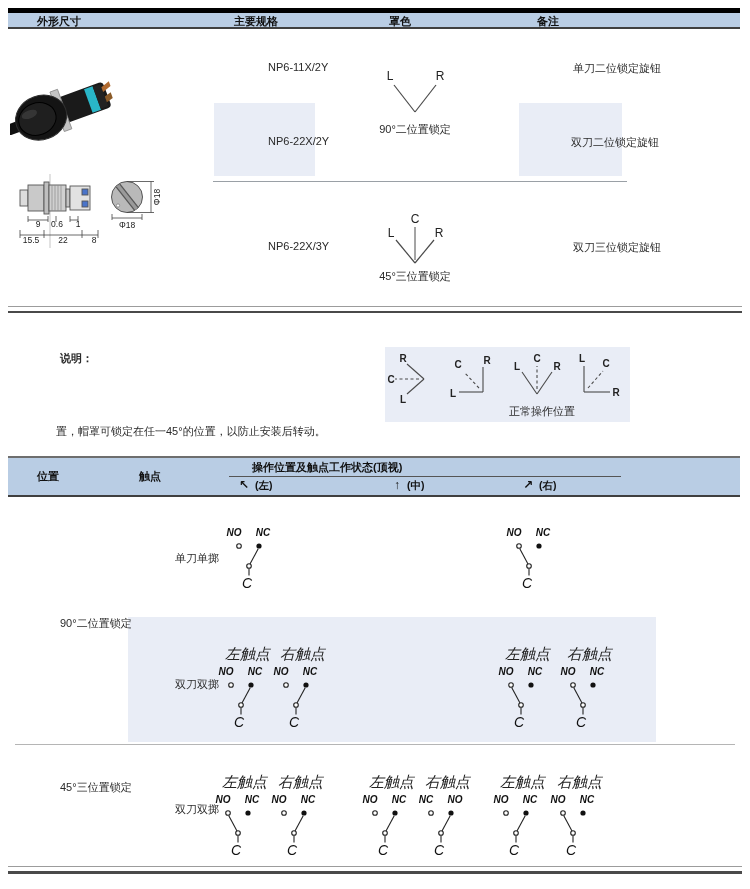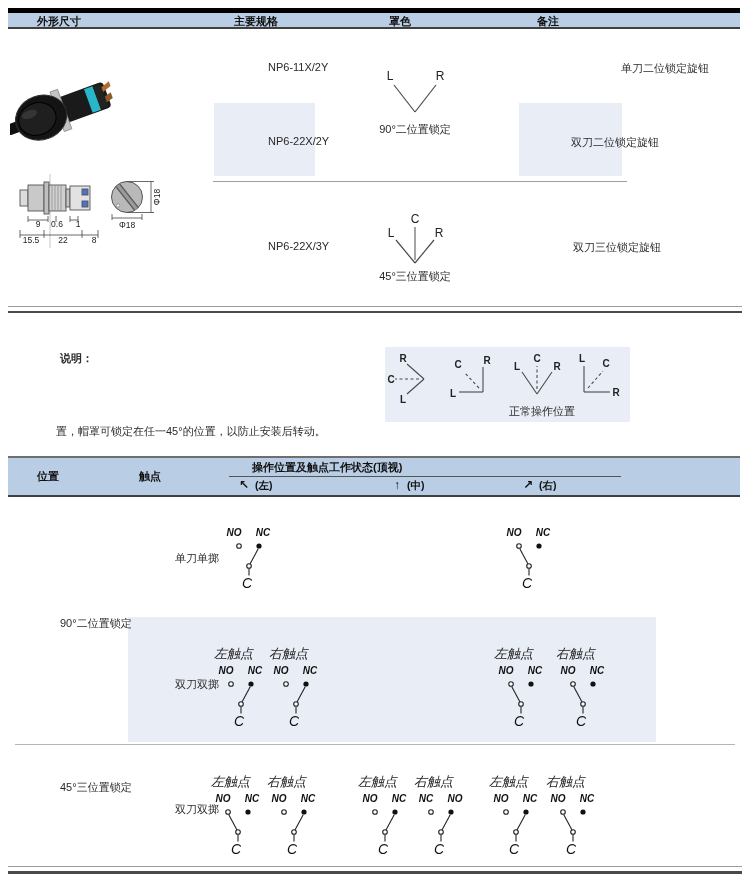--- a/index.html
+++ b/index.html
@@ -8,21 +8,21 @@
   .abs{position:absolute;}
   .hbar{position:absolute;left:8px;width:732px;background:#b9cde4;
         border-top:5px solid #000000;border-bottom:2px solid #3f3f3f;}
   .hbar .h{position:absolute;font-size:11px;font-weight:bold;color:#111;white-space:nowrap;}
   .txt{position:absolute;font-size:11px;white-space:nowrap;color:#2a2a2a;padding-left:40px;}
   .cap{position:absolute;font-size:11px;white-space:nowrap;color:#2a2a2a;text-align:center;}
   .hl{position:absolute;background:#e9edf6;}
   .line{position:absolute;background:#9c9c9c;}
   .dline{position:absolute;background:#4a4a4a;}
   .symwrap{position:absolute;width:56px;font-style:italic;}
-  .pairlab{width:56px;text-align:left;font-size:13px;color:#222;margin-bottom:2px;white-space:nowrap;}
+  .pairlab{width:56px;text-align:right;font-size:15px;color:#222;margin-bottom:2px;white-space:nowrap;}
   .slab{font-size:10px;font-weight:600;fill:#111;text-anchor:middle;}
   .clab{font-size:14px;fill:#111;text-anchor:middle;}
   .mlab{font-size:10px;font-weight:600;fill:#222;text-anchor:middle;}
   .dimtxt{font-size:8.5px;fill:#222;text-anchor:middle;}
   .postxt{font-size:12px;fill:#222;text-anchor:middle;}
   svg{display:block;}
 </style>
 </head>
 <body>
 
@@ -106,21 +106,21 @@
       <line x1="104" y1="46" x2="134" y2="46"></line>
       <line x1="119" y1="9.5" x2="146" y2="9.5"></line>
         <line x1="119" y1="40.5" x2="146" y2="40.5"></line>
       <line x1="143" y1="9.5" x2="143" y2="40.5"></line>
     </g>
     <text class="dimtxt" x="119" y="56">Φ18</text>
     <text class="dimtxt" transform="translate(152 25) rotate(-90)">Φ18</text>
   </svg>
 
   <span class="txt" style="left:228px;top:61px;">NP6-11X/2Y</span>
-  <span class="txt" style="left:533px;top:61px;margin-left:48px;">单刀二位锁定旋钮</span>
+  <span class="txt" style="left:533px;top:61px;">单刀二位锁定旋钮</span>
   <span class="txt" style="left:228px;top:135px;">NP6-22X/2Y</span>
   <span class="txt" style="left:531px;top:135px;">双刀二位锁定旋钮</span>
   <span class="txt" style="left:228px;top:240px;">NP6-22X/3Y</span>
   <span class="txt" style="left:533px;top:240px;">双刀三位锁定旋钮</span>
 
   <svg class="abs" style="left:370px;top:60px;" width="90" height="58" viewBox="0 0 90 58">
     <text class="postxt" x="20" y="20">L</text>
     <text class="postxt" x="70" y="20">R</text>
     <g stroke="#4a4a4a" stroke-width="1.2" fill="none">
       <line x1="24" y1="25" x2="45" y2="52"></line>

